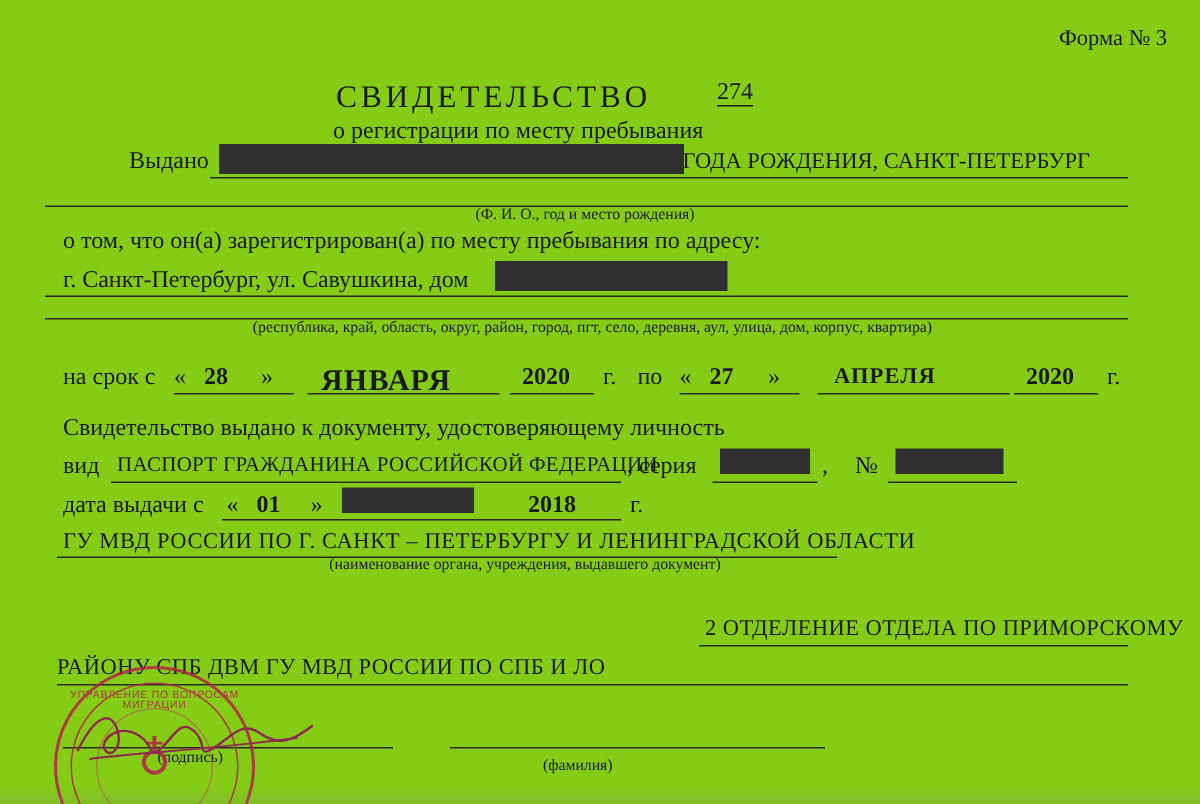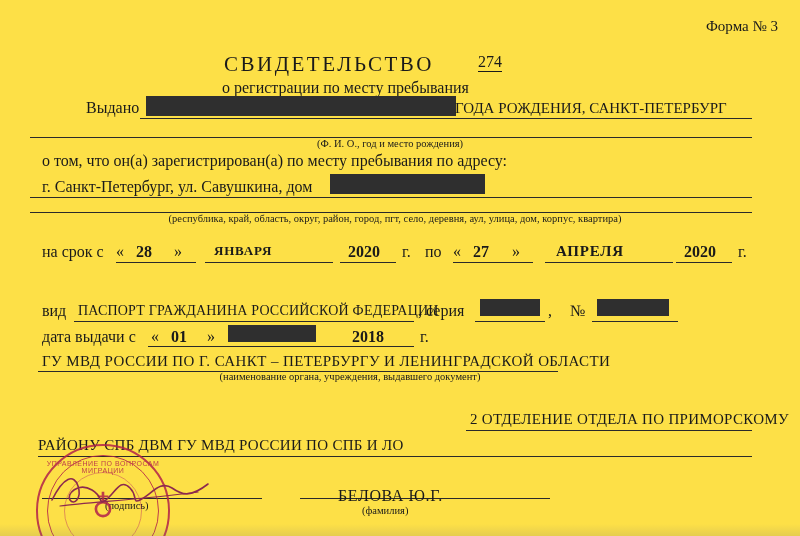--- a/index.html
+++ b/index.html
@@ -11,21 +11,21 @@
     width: 800px;
     height: 536px;
     position: relative;
     font-family: "Liberation Serif", serif;
     color: #1a1a1a;
     overflow: hidden;
   }
   .page {
     position: absolute;
     inset: 0;
-    background: #fde047;
+    background: #84cc16;
   }
   
   .abs { position: absolute; white-space: nowrap; }
 
   .form-no {
     right: 22px;
     top: 18px;
     font-size: 15px;
   }
   .title-main {
@@ -173,38 +173,39 @@
   <div class="abs about-line">о том, что он(а) зарегистрирован(а) по месту пребывания по адресу:</div>
   <div class="redact" style="left:330px; top:174px; width:155px; height:20px;"></div>
   <div class="rule" style="left:30px; top:197px; width:722px;"></div>
   <div class="rule" style="left:30px; top:212px; width:722px;"></div>
   <div class="caption" style="left:150px; top:213px; width:490px;">(республика, край, область, округ, район, город, пгт, село, деревня, аул, улица, дом, корпус, квартира)</div>
 
   <div class="abs term-label">на срок с</div>
   <div class="abs q" style="left:116px; top:243px;">«</div>
   <div class="abs" style="left:136px; top:243px; font-size:16px; font-weight:700;">28</div>
   <div class="abs q" style="left:174px; top:243px;">»</div>
-  <div class="abs" style="left:214px; top:243px; font-size:13px; font-weight:700; letter-spacing:.8px;">ЯНВАРЯ</div>
+  <div class="abs" style="left:214px; top:243px; font-size:20px; font-weight:700; letter-spacing:.8px;">ЯНВАРЯ</div>
   <div class="abs" style="left:348px; top:243px; font-size:16px; font-weight:700;">2020</div>
   <div class="abs" style="left:402px; top:243px; font-size:16px;">г.</div>
   <div class="rule" style="left:116px; top:262px; width:80px;"></div>
   <div class="rule" style="left:205px; top:262px; width:128px;"></div>
   <div class="rule" style="left:340px; top:262px; width:56px;"></div>
 
   <div class="abs" style="left:425px; top:243px; font-size:16px;">по</div>
   <div class="abs q" style="left:453px; top:243px;">«</div>
   <div class="abs" style="left:473px; top:243px; font-size:16px; font-weight:700;">27</div>
   <div class="abs q" style="left:512px; top:243px;">»</div>
   <div class="abs" style="left:556px; top:243px; font-size:15px; font-weight:700; letter-spacing:.8px;">АПРЕЛЯ</div>
   <div class="abs" style="left:684px; top:243px; font-size:16px; font-weight:700;">2020</div>
   <div class="abs" style="left:738px; top:243px; font-size:16px;">г.</div>
   <div class="rule" style="left:453px; top:262px; width:80px;"></div>
   <div class="rule" style="left:545px; top:262px; width:128px;"></div>
   <div class="rule" style="left:676px; top:262px; width:56px;"></div>
 
+  <div class="abs doc-line1">Свидетельство выдано к документу, удостоверяющему личность</div>
 
   <div class="abs doc-vid">вид</div>
   <div class="abs doc-pass">ПАСПОРТ ГРАЖДАНИНА РОССИЙСКОЙ ФЕДЕРАЦИИ</div>
   <div class="rule" style="left:74px; top:321px; width:340px;"></div>
   <div class="abs doc-seria">, серия</div>
   <div class="redact" style="left:480px; top:299px; width:60px; height:17px;"></div>
   <div class="rule" style="left:475px; top:321px; width:70px;"></div>
   <div class="abs" style="left:548px; top:302px; font-size:16px;">,</div>
   <div class="abs doc-nomer">№</div>
   <div class="redact" style="left:597px; top:299px; width:72px; height:17px;"></div>
@@ -224,21 +225,20 @@
   <div class="caption" style="left:190px; top:371px; width:320px;">(наименование органа, учреждения, выдавшего документ)</div>
 
   <div class="abs chief-org1">2 ОТДЕЛЕНИЕ ОТДЕЛА  ПО ПРИМОРСКОМУ</div>
   <div class="rule" style="left:466px; top:430px; width:286px;"></div>
   <div class="abs chief-org2">РАЙОНУ СПБ ДВМ  ГУ  МВД  РОССИИ  ПО СПБ  И  ЛО</div>
   <div class="rule" style="left:38px; top:456px; width:714px;"></div>
 
   <div class="rule" style="left:42px; top:498px; width:220px;"></div>
   <div class="abs sig-caption">(подпись)</div>
   <div class="rule" style="left:300px; top:498px; width:250px;"></div>
-  <div class="abs name-surname">БЕЛОВА Ю.Г.</div>
   <div class="abs name-caption">(фамилия)</div>
 
   <div class="stamp">
     <div class="stamp-inner"></div>
     <div class="stamp-text stamp-top">УПРАВЛЕНИЕ ПО ВОПРОСАМ МИГРАЦИИ</div>
     <div class="stamp-eagle">♁</div>
 
   </div>
 
   <svg class="signature" viewBox="0 0 170 42">

